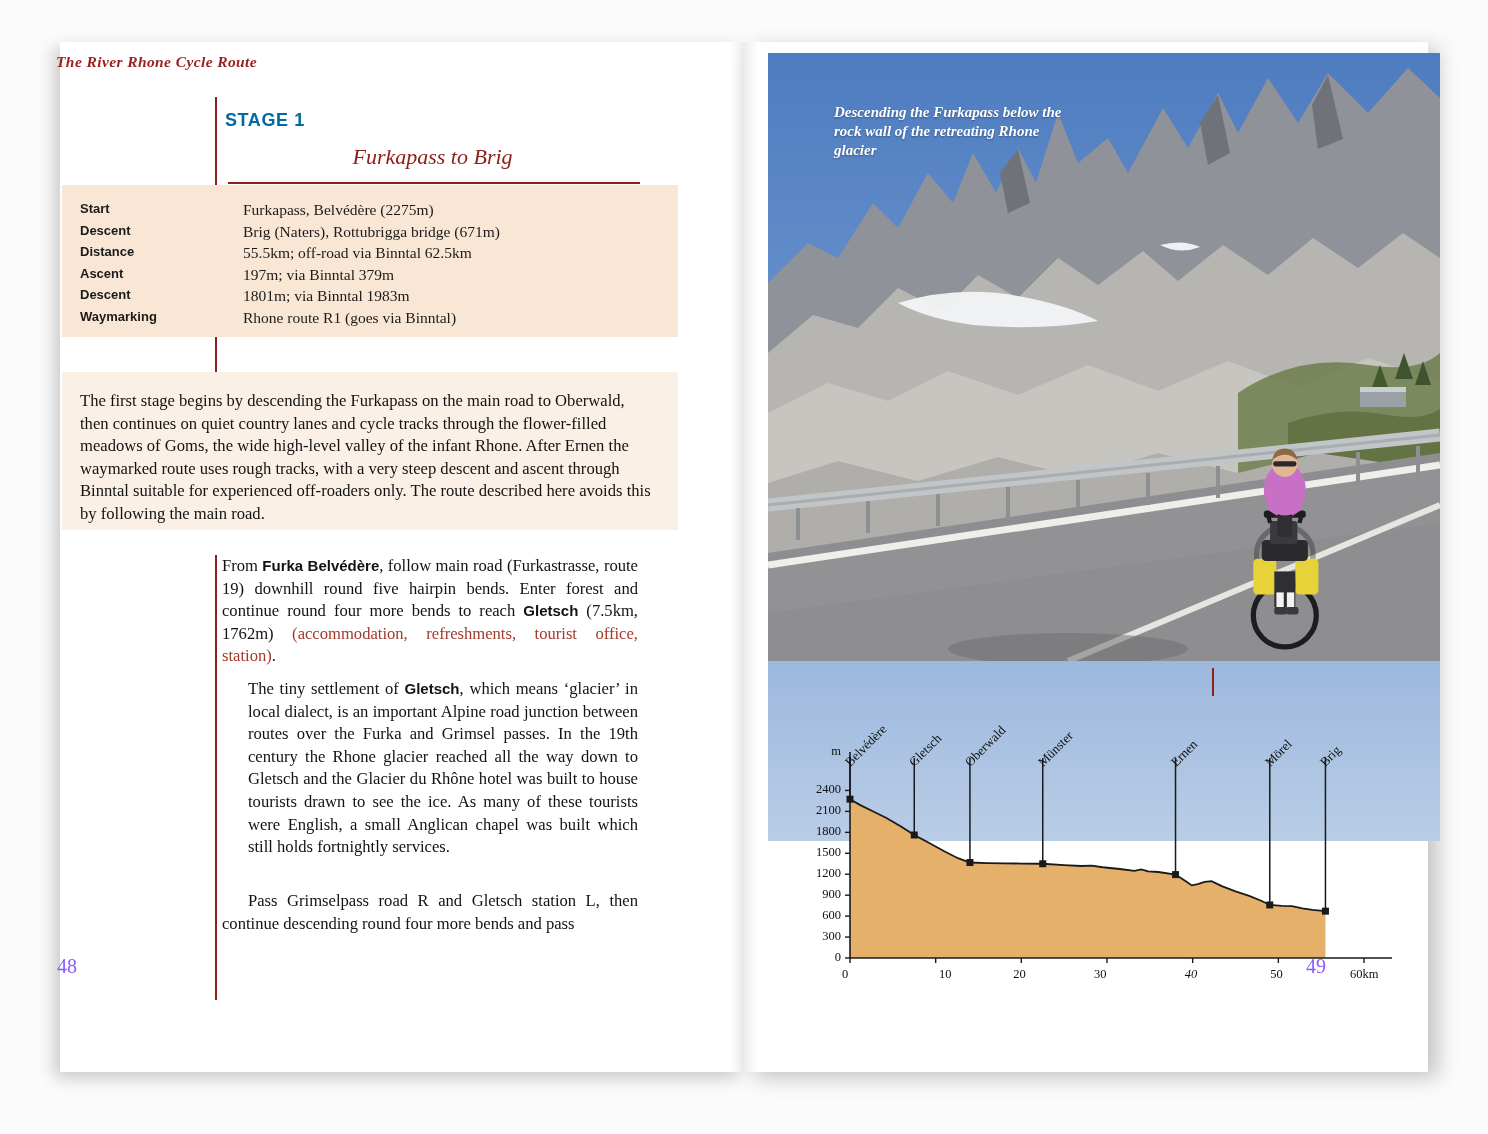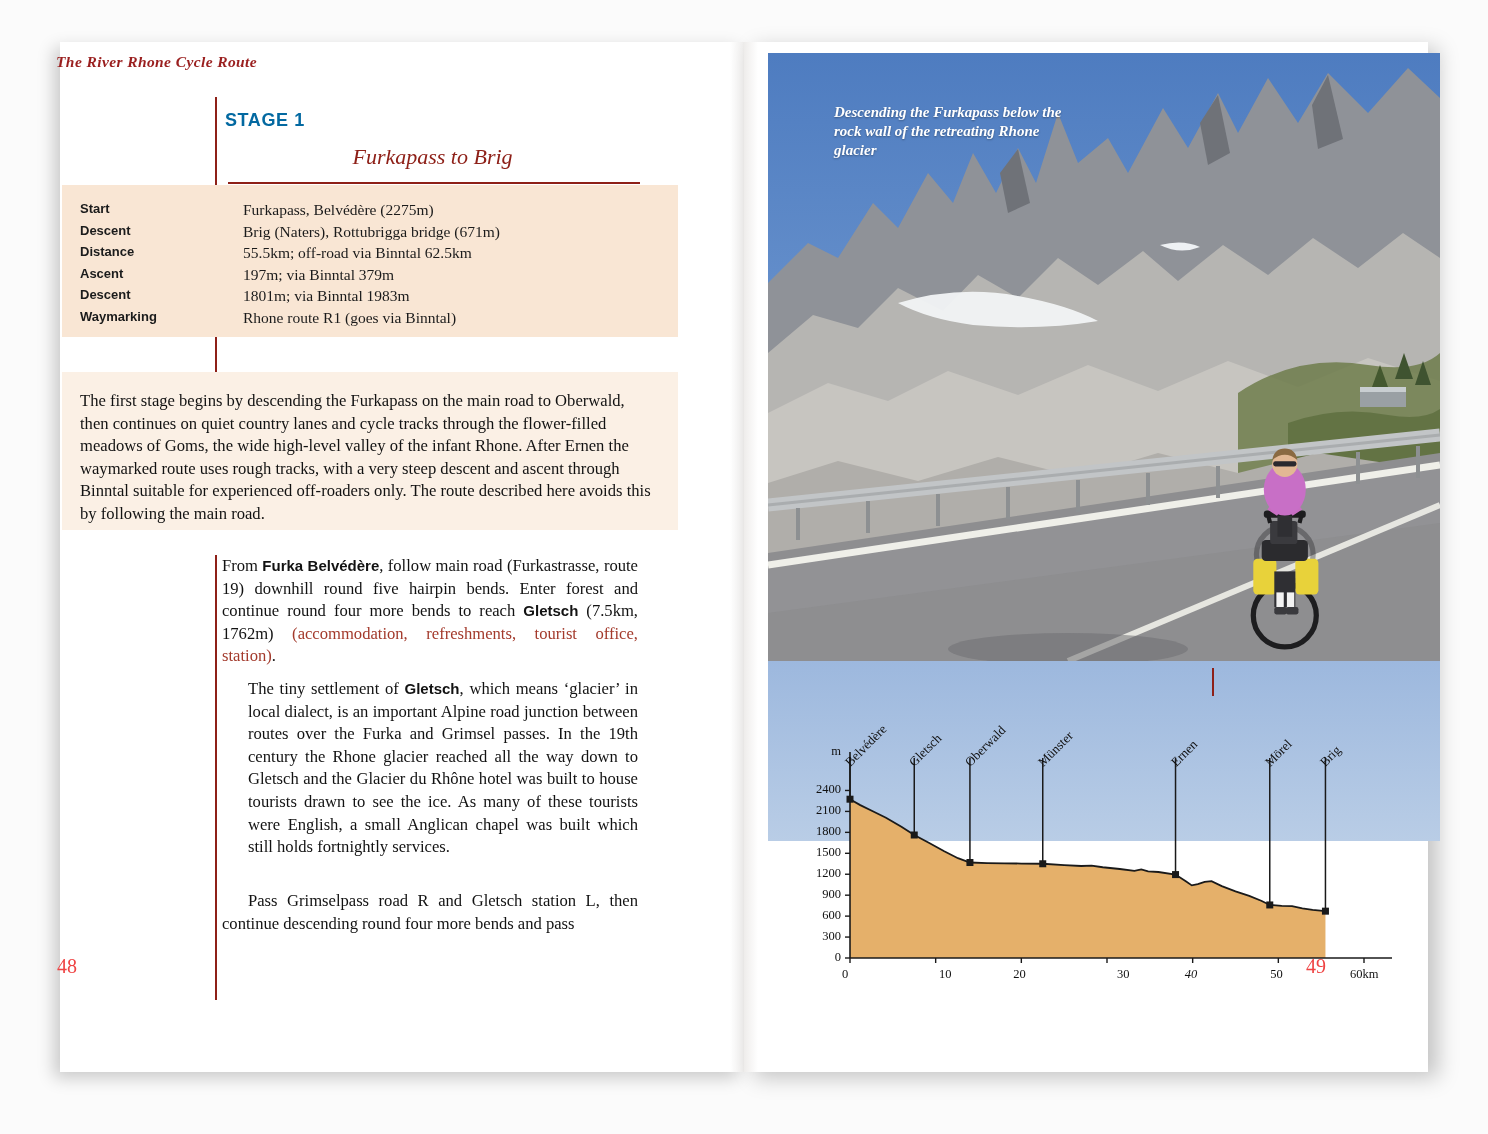--- a/index.html
+++ b/index.html
@@ -67,21 +67,21 @@
     color:#121212;text-align:justify;
   }
   .body-col b{font-family:"Liberation Sans",sans-serif;font-size:15px;font-weight:bold;}
   .red{color:#a33a2c;}
   .para-1{top:555px;}
   .para-2{top:678px;left:248px;width:390px;}
   .para-3{top:890px;}
   .indent{text-indent:26px;}
 
   .pagenum{
-    position:absolute;font-family:"Liberation Serif",serif;font-size:20px;color:#ef4444;
+    position:absolute;font-family:"Liberation Serif",serif;font-size:20px;color:#8b5cf6;
   }
   .pagenum-l{left:57px;top:955px;}
   .pagenum-r{left:1306px;top:955px;}
 
   
   .photo{
     position:absolute;left:768px;top:53px;width:672px;height:788px;
     overflow:hidden;background:#ef4444;
   }
   .sky{position:absolute;left:0;top:0;width:100%;height:100%;
@@ -293,21 +293,21 @@
       <div class="ylab" style="right: 575px; top: 197.176px;">900</div>
       <div class="ylab" style="right: 575px; top: 176.235px;">1200</div>
       <div class="ylab" style="right: 575px; top: 155.294px;">1500</div>
       <div class="ylab" style="right: 575px; top: 134.353px;">1800</div>
       <div class="ylab" style="right: 575px; top: 113.412px;">2100</div>
       <div class="ylab" style="right: 575px; top: 92.4706px;">2400</div>
       <div class="ylab" style="right: 575px; top: 54px;">m</div>
       <div class="xlab" style="left: 98px; top: 277px;">0</div>
       <div class="xlab" style="left: 195px; top: 277px;">10</div>
       <div class="xlab" style="left: 269.333px; top: 277px;">20</div>
-      <div class="xlab" style="left: 373px; top: 277px; text-align: right;">30</div>
+      <div class="xlab" style="left: 350px; top: 277px; text-align: right;">30</div>
       <div class="xlab" style="left: 440.667px; top: 277px; font-style: italic;">40</div>
       <div class="xlab" style="left: 526.333px; top: 277px;">50</div>
       <div class="xlab" style="left: 606px; top: 277px;">60km</div>
       <div class="placelab" style="left: 109px; top: 64px;">Belvédère</div>
       <div class="placelab" style="left: 173.25px; top: 64px;">Gletsch</div>
       <div class="placelab" style="left: 228.933px; top: 64px;">Oberwald</div>
       <div class="placelab" style="left: 301.75px; top: 64px;">Münster</div>
       <div class="placelab" style="left: 434.533px; top: 64px;">Ernen</div>
       <div class="placelab" style="left: 528.767px; top: 64px;">Mörel</div>
       <div class="placelab" style="left: 584.45px; top: 64px;">Brig</div>

